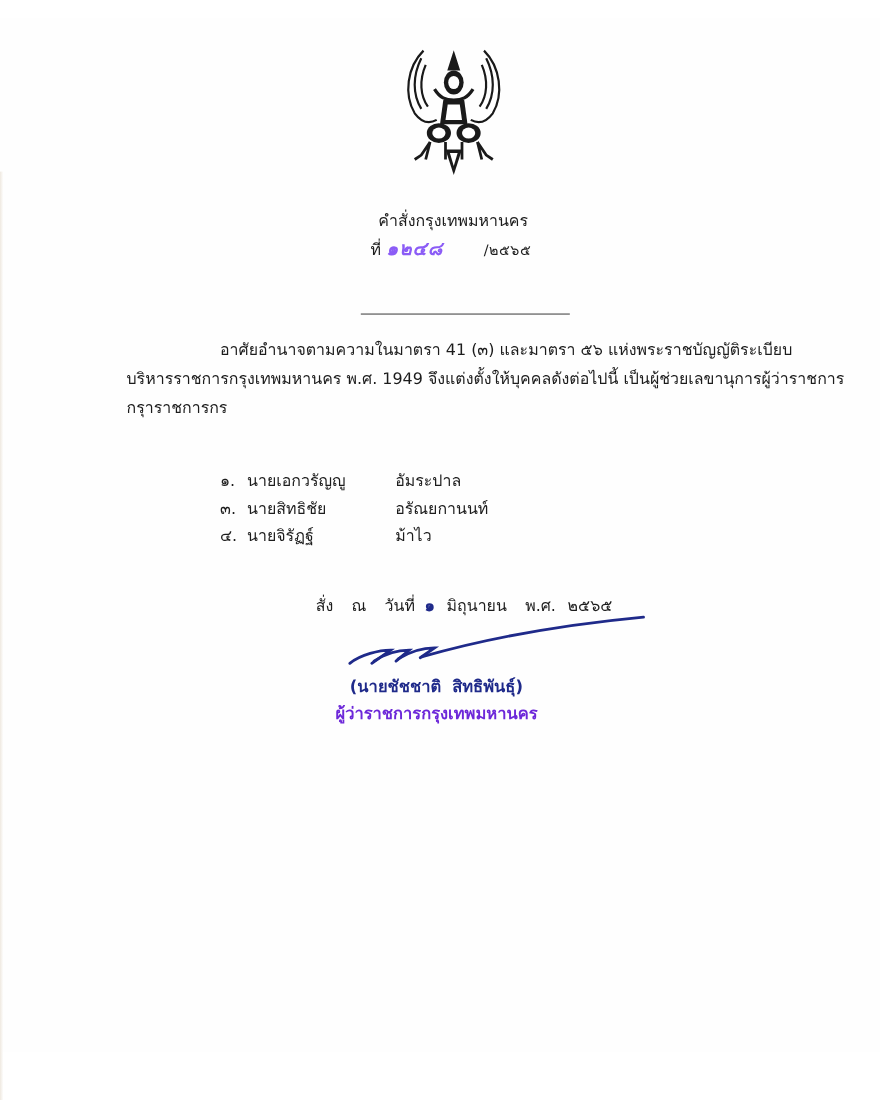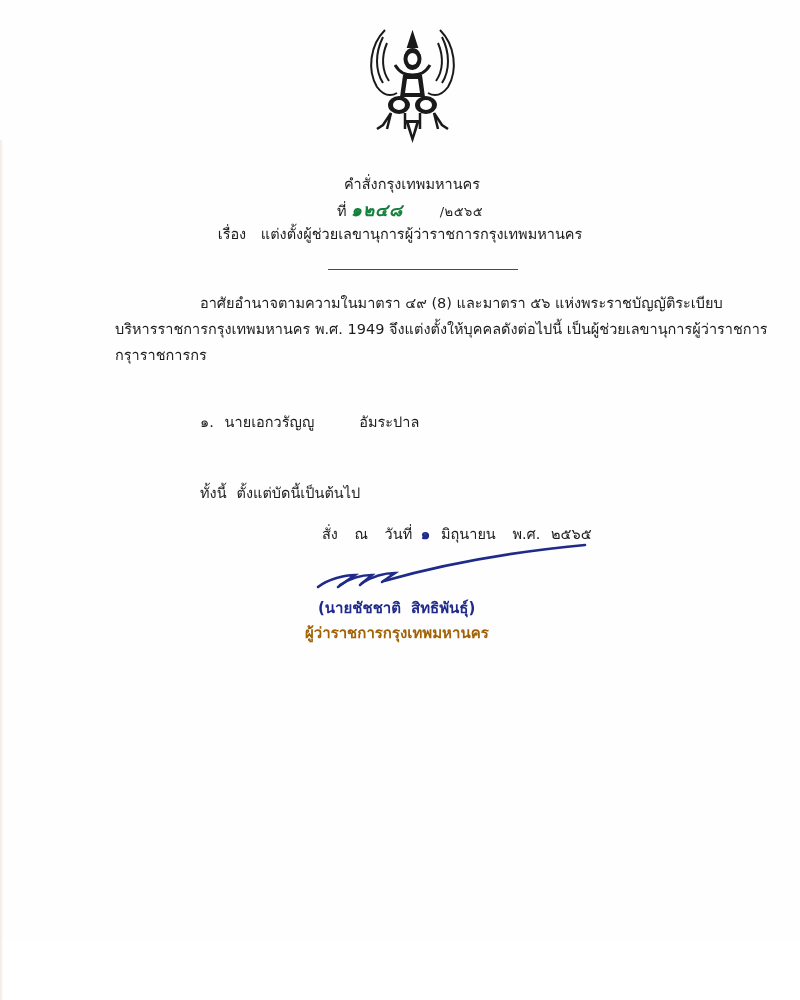--- a/index.html
+++ b/index.html
@@ -10,21 +10,21 @@
       background: #ffffff;
       overflow: hidden;
     }
     body {
       position: relative;
       font-family: "DejaVu Sans", "Liberation Sans", sans-serif;
       color: #1c1c1c;
     }
     .page {
       position: absolute;
-      left: 0; top: 0;
+      left: 0; top: 16px;
       width: 800px; height: 940px;
       background: #fefefe;
     }
     .edge-shadow {
       position: absolute;
       left: 0; top: 140px;
       width: 3px; height: 860px;
       background: linear-gradient(to right, #efe9e0, #fefefe);
     }
     .garuda {
@@ -35,21 +35,21 @@
     .center-line {
       position: absolute;
       left: 0; width: 800px;
       text-align: center;
       font-size: 14.5px;
       white-space: nowrap;
     }
     .order-title { top: 172px; left: 12px; }
     .order-number { top: 196px; left: 10px; }
     .order-number .num-hand {
-      color: #15803d;
+      color: #8b5cf6;
       font-weight: bold;
       font-style: italic;
       font-size: 17px;
       letter-spacing: 1px;
     }
     .order-number .num-year { font-size: 13px; letter-spacing: 0.5px; margin-left: 32px; }
     .subject { top: 222px; left: 0; }
     .subject .label { margin-right: 10px; }
     .divider {
       position: absolute;
@@ -85,21 +85,20 @@
       left: 200px; top: 481px;
       font-size: 14.5px;
       white-space: nowrap;
     }
     .effective .gap { display:inline-block; width: 10px; }
     .date-line {
       position: absolute;
       left: 287px; top: 522px;
       font-size: 14.5px;
       white-space: nowrap;
-      margin-left: 35px;
     }
     .date-line span { margin-right: 12px; }
     .date-line .day { color: #1f2a8a; font-weight: bold; font-size: 15px; margin-right: 6px; }
     .signature {
       position: absolute;
       left: 300px; top: 535px;
       width: 300px; height: 60px;
     }
     .signer-name {
       position: absolute;
@@ -107,21 +106,21 @@
       color: #1f2a8a;
       font-weight: bold;
       font-size: 15px;
       white-space: nowrap;
       text-align: center;
     }
     .signer-name .gap { display:inline-block; width: 10px; }
     .signer-title {
       position: absolute;
       left: 305px; top: 621px;
-      color: #a16207;
+      color: #6d28d9;
       font-weight: bold;
       font-size: 15px;
       white-space: nowrap;
     }
   </style>
 </head>
 <body>
 
 <div class="page">
   <div class="edge-shadow"></div>
@@ -161,44 +160,47 @@
   </svg>
 
   <div class="center-line order-title">คำสั่งกรุงเทพมหานคร</div>
 
   <div class="center-line order-number">
     <span>ที่</span>
     <span class="num-hand">๑๒๔๘</span>
     <span class="num-year">/๒๕๖๕</span>
   </div>
 
-  <div class="center-line subject">
-    <span class="label">เรื่อง</span>
-    <span>แต่งตั้งผู้ช่วยเลขานุการผู้ว่าราชการกรุงเทพมหานคร</span>
-  </div>
 
   <div class="divider"></div>
 
   <div class="para" style="top:290px;">
-    <span class="l1">อาศัยอำนาจตามความในมาตรา ๔๙ (8) และมาตรา ๕๖ แห่งพระราชบัญญัติระเบียบ</span>
+    <span class="l1">อาศัยอำนาจตามความในมาตรา 41 (๓) และมาตรา ๕๖ แห่งพระราชบัญญัติระเบียบ</span>
     <span class="l2">บริหารราชการกรุงเทพมหานคร พ.ศ. 1949 จึงแต่งตั้งให้บุคคลดังต่อไปนี้ เป็นผู้ช่วยเลขานุการผู้ว่าราชการ</span>
     <span class="l3">กรุาราชการกร</span>
   </div>
 
   <div class="names">
     <div class="name-row">
       <span class="idx">๑.</span>
       <span class="first">นายเอกวรัญญู</span>
       <span>อัมระปาล</span>
     </div>
-  </div>
-
-  <div class="effective">
-    <span>ทั้งนี้</span><span class="gap"></span><span>ตั้งแต่บัดนี้เป็นต้นไป</span>
-  </div>
+    <div class="name-row">
+      <span class="idx">๓.</span>
+      <span class="first">นายสิทธิชัย</span>
+      <span>อรัณยกานนท์</span>
+    </div>
+    <div class="name-row">
+      <span class="idx">๔.</span>
+      <span class="first">นายจิรัฏฐ์</span>
+      <span>ม้าไว</span>
+    </div>
+  </div>
+
 
   <div class="date-line">
     <span>สั่ง</span>
     <span>ณ</span>
     <span style="margin-right:4px">วันที่</span>
     <span class="day">๑</span>
     <span>มิถุนายน</span>
     <span style="margin-right:6px">พ.ศ.</span>
     <span>๒๕๖๕</span>
   </div>

